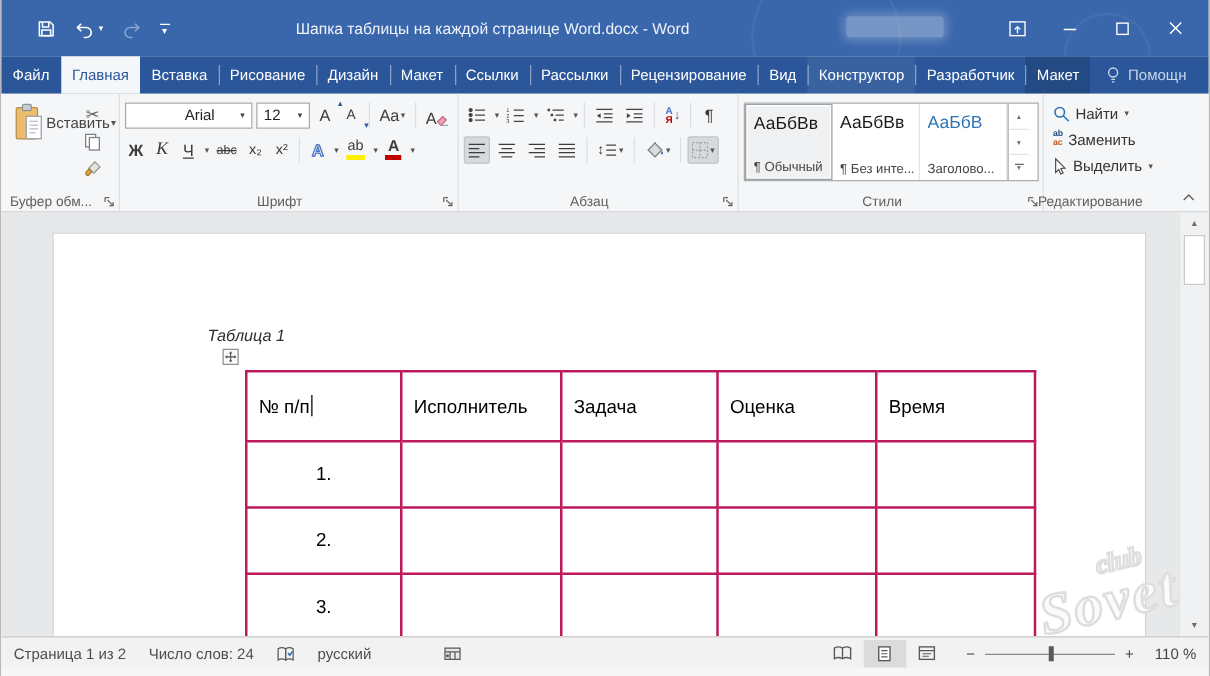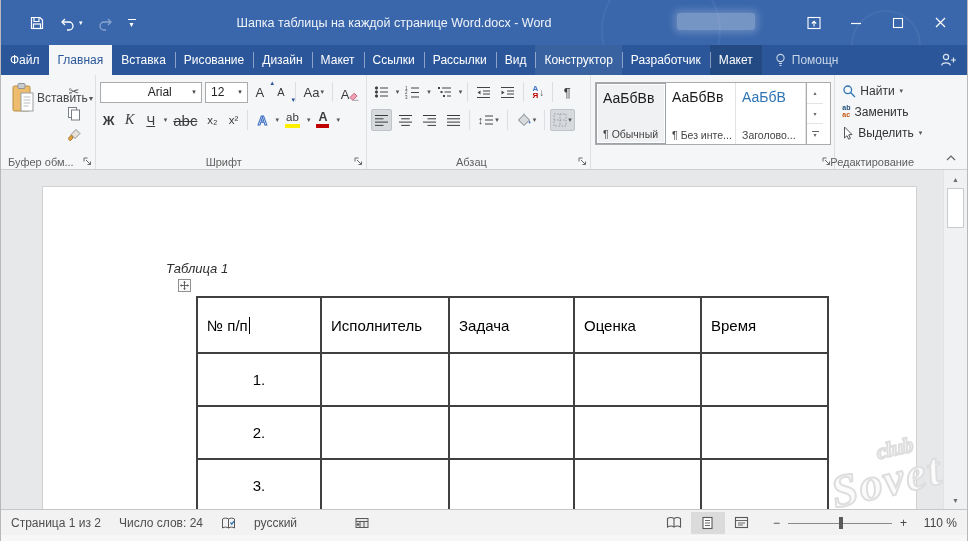--- a/index.html
+++ b/index.html
@@ -59,21 +59,21 @@
   .combo .arrow { margin-left:auto; width:14px; height:100%; display:flex; align-items:center; justify-content:center; font-size:7px; color:#444; }
   .combo.font-name { width:104px;padding-left:47px; } .combo.font-size { width:44px; }
   .rbtn { display:inline-flex; align-items:center; justify-content:center; min-width:18px; height:22px; padding:0 2px;
           font-size:13px; color:#3b3b3b; border:1px solid transparent; border-radius:2px; }
   .rbtn.active { background:#D7DADD; border-color:#C0C4C9; }
   .dd { font-size:7px; color:#555; margin-left:1px; }
   .vsep { width:1px; height:20px; background:#DCDEE1; margin:0 2px; }
   .grow-ic { position:relative; font-size:13px; } .grow-ic i,.shrink-ic i { position:absolute; right:-6px; top:-3px; font-style:normal; font-size:7px; color:#2B579A; }
   .shrink-ic { position:relative; font-size:11px; } .shrink-ic i { top:auto; bottom:-2px; }
   .b-bold { font-weight:bold; } .b-ital { font-style:italic; font-family:"Liberation Serif",serif; font-size:14px; }
-  .b-und { text-decoration:underline; } .b-str { font-size:15px; text-decoration:line-through; letter-spacing:0;text-align:right; }
+  .b-und { text-decoration:underline; } .b-str { font-size:10px; text-decoration:line-through; letter-spacing:0;text-align:right; }
   .b-sub,.b-sup { font-size:11.5px; }
   .fx-letter { color:#FFF; -webkit-text-stroke:1px #4472C4; text-shadow:0 0 1px #4472C4; font-weight:bold; }
   .hl-ic,.fc-ic { display:flex; flex-direction:column; align-items:center; line-height:11px; font-size:11.5px; }
   .hl-ic .bar { width:15px; height:4px; background:#FFF000; margin-top:1px; }
   .fc-ic { font-weight:bold; font-size:12.5px; }
   .fc-ic .bar { width:13px; height:4px; background:#C00000; margin-top:1px; }
   .eraser-wrap { display:flex; align-items:flex-end; }
 
   .sort-ic { display:flex; align-items:center; font-size:8px; line-height:7px; font-weight:bold; }
   .sort-ic .letters { display:flex; flex-direction:column; }
@@ -97,21 +97,21 @@
   .rep-ic { display:flex; flex-direction:column; font-size:7px; line-height:6.5px; font-weight:bold; }
   .rep-ic .t { color:#1F4E79; } .rep-ic .b { color:#C45911; }
 
   
   .docarea { position:absolute; left:0; top:170px; width:100%; height:339px; background:#E7E8E9; overflow:hidden; }
   .page { position:absolute; left:41px; top:16px; width:875px; height:323px; background:#fff; border:1px solid #D2D2D2; border-bottom:none; overflow:hidden; }
   .tbl-caption { position:absolute; left:123px; top:74px; font-size:13px; font-style:italic; color:#2e2e2e; }
   .move-handle { position:absolute; left:135px; top:92px; width:13px; height:13px; background:#FAFAFA; border:1px solid #909090;
                  display:flex; align-items:center; justify-content:center; color:#555; }
   table.doc-table { position:absolute; left:153px; top:109px; border-collapse:collapse; table-layout:fixed; }
-  .doc-table th, .doc-table td { border:2px solid #404040; font-weight:normal; font-size:15px; color:#000; background:#fff; }
+  .doc-table th, .doc-table td { border:2px solid #be185d; font-weight:normal; font-size:15px; color:#000; background:#fff; }
   .doc-table th { height:56px; text-align:left; padding-left:9px; vertical-align:middle; }
   .doc-table td { height:53px; text-align:center; vertical-align:middle; }
   .doc-table col:nth-child(1){width:124px;} .doc-table col:nth-child(2){width:128px;}
   .doc-table col:nth-child(3){width:125px;} .doc-table col:nth-child(4){width:127px;}
   .doc-table col:nth-child(5){width:127px;}
   .caret { display:inline-block; width:1px; height:17px; background:#000; vertical-align:-3px; margin-left:1px; }
 
   .watermark { position:absolute; right:26px; bottom:2px; transform:rotate(-13deg); text-align:center;
                font-family:"Liberation Serif", serif; font-style:italic; font-weight:bold;
                color:#FBFBFB; -webkit-text-stroke:2px #DEDEDE; text-shadow:0 0 1px #E4E4E4; pointer-events:none; }
@@ -202,20 +202,21 @@
 
   <div class="tabrow">
     <div class="tab">Файл</div>
     <div class="tab selected">Главная</div>
     <div class="tab">Вставка</div>
     <div class="tab">Рисование</div>
     <div class="tab">Дизайн</div>
     <div class="tab">Макет</div>
     <div class="tab">Ссылки</div>
     <div class="tab">Рассылки</div>
+    <div class="tab">Рецензирование</div>
     <div class="tab">Вид</div>
     <div class="tab contextual">Конструктор</div>
     <div class="tab">Разработчик</div>
     <div class="tab contextual ctx-active">Макет</div>
     <div class="tab-help">
       <span>
           <svg width="13" height="14" viewBox="0 0 13 14" fill="none" stroke="#C7D5E8" stroke-width="1.1">
             <circle cx="6.5" cy="5" r="3.6"></circle>
             <path d="M5 10.5 h3 M5.5 12.5 h2"></path>
           </svg>
@@ -462,20 +463,21 @@
         </div>
         <div class="style-scroll">
           <div>▴</div>
           <div>▾</div>
           <div>
               <span class="morebar"></span>
               <span>▾</span>
             </div>
         </div>
       </div>
+      <span class="glabel">Стили</span>
       <span class="launcher">
           <svg width="9" height="9" viewBox="0 0 9 9" fill="none" stroke="#6A6A6A" stroke-width="1">
             <path d="M1 1 h3.5 M1 1 v3.5 M3 3 l4.5 4.5 M7.5 4.5 v3 h-3"></path>
           </svg>
         </span>
     </div>
 
     <div class="rgroup g-edit">
       <div class="ebtn">
         <span>

